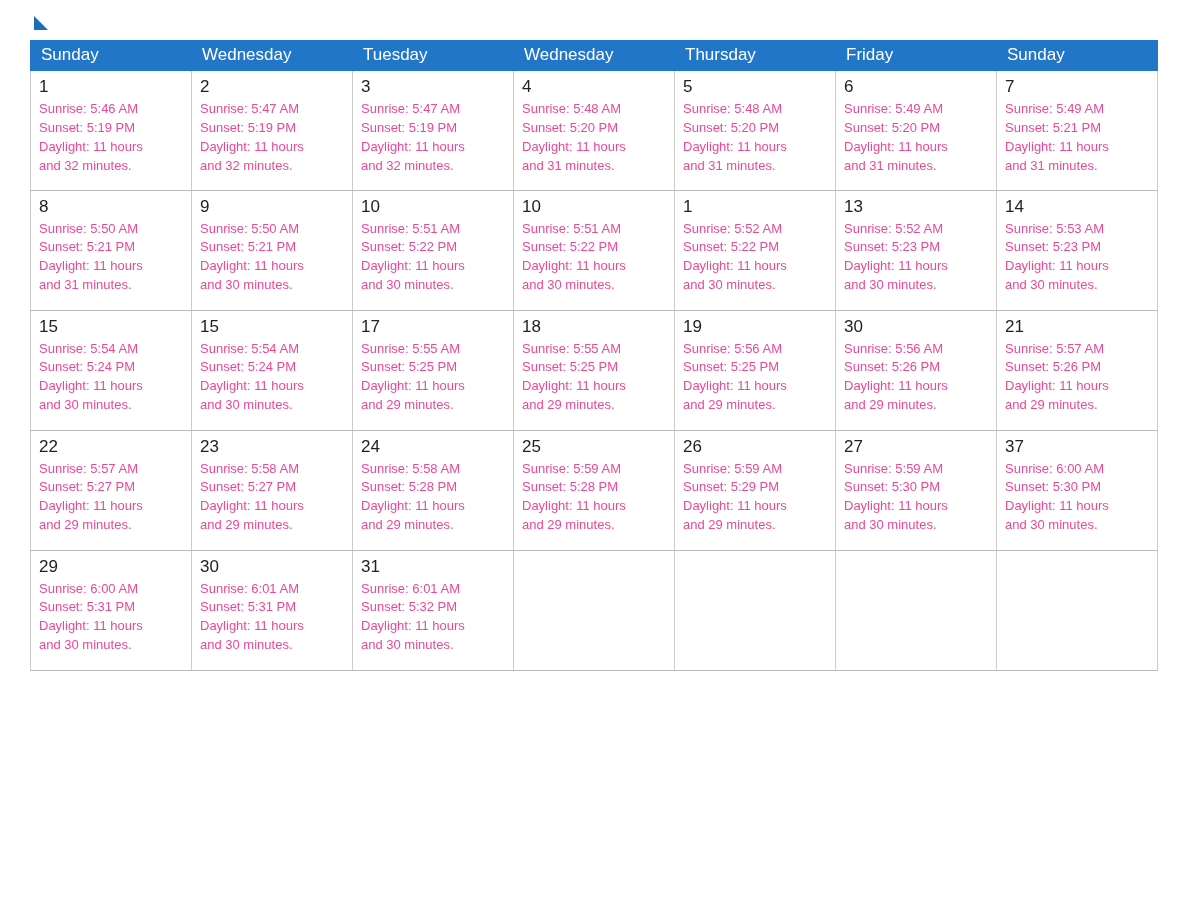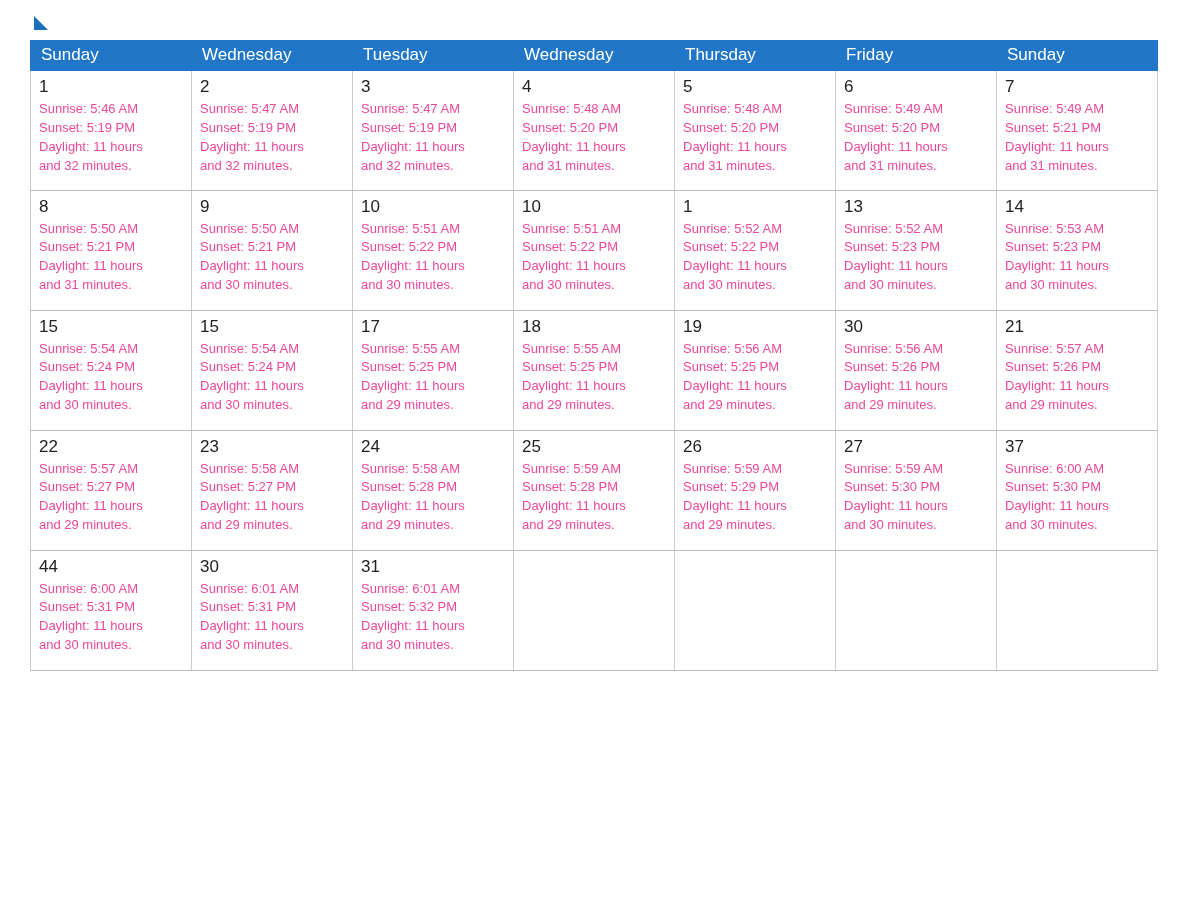--- a/index.html
+++ b/index.html
@@ -389,21 +389,21 @@
         <div class="day-info">
           Sunrise: 6:00 AM<br>
           Sunset: 5:30 PM<br>
           Daylight: 11 hours<br>
           and 30 minutes.
         </div>
       </td>
       </tr>
       <tr>
         <td>
-        <span class="day-number">44</span>
+        <span class="day-number">29</span>
         <div class="day-info">
           Sunrise: 6:00 AM<br>
           Sunset: 5:31 PM<br>
           Daylight: 11 hours<br>
           and 30 minutes.
         </div>
       </td>
         <td>
         <span class="day-number">30</span>
         <div class="day-info">

